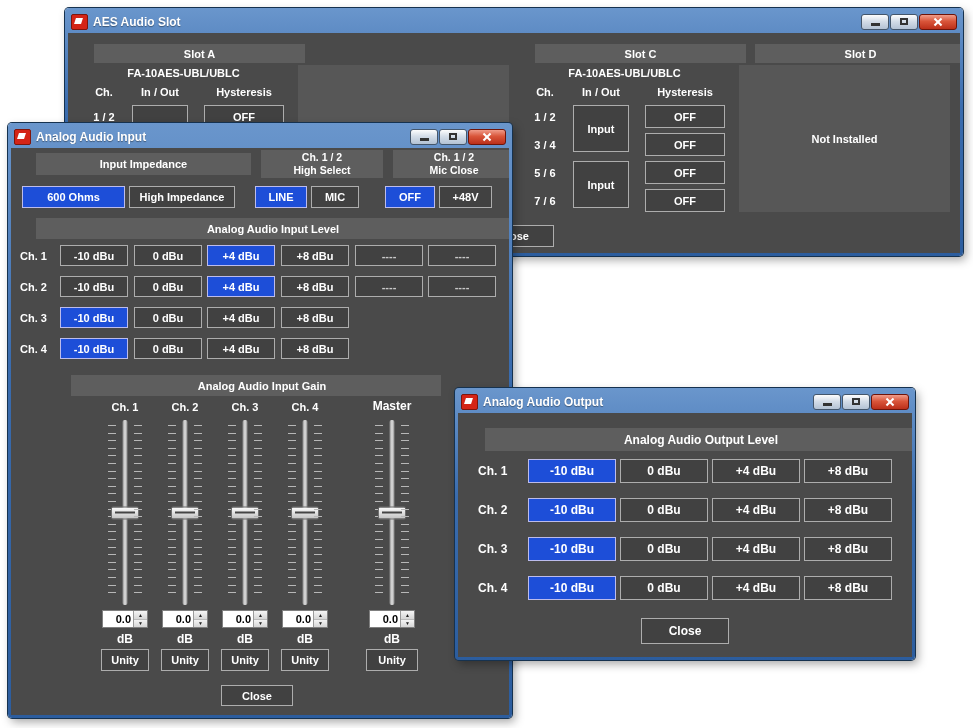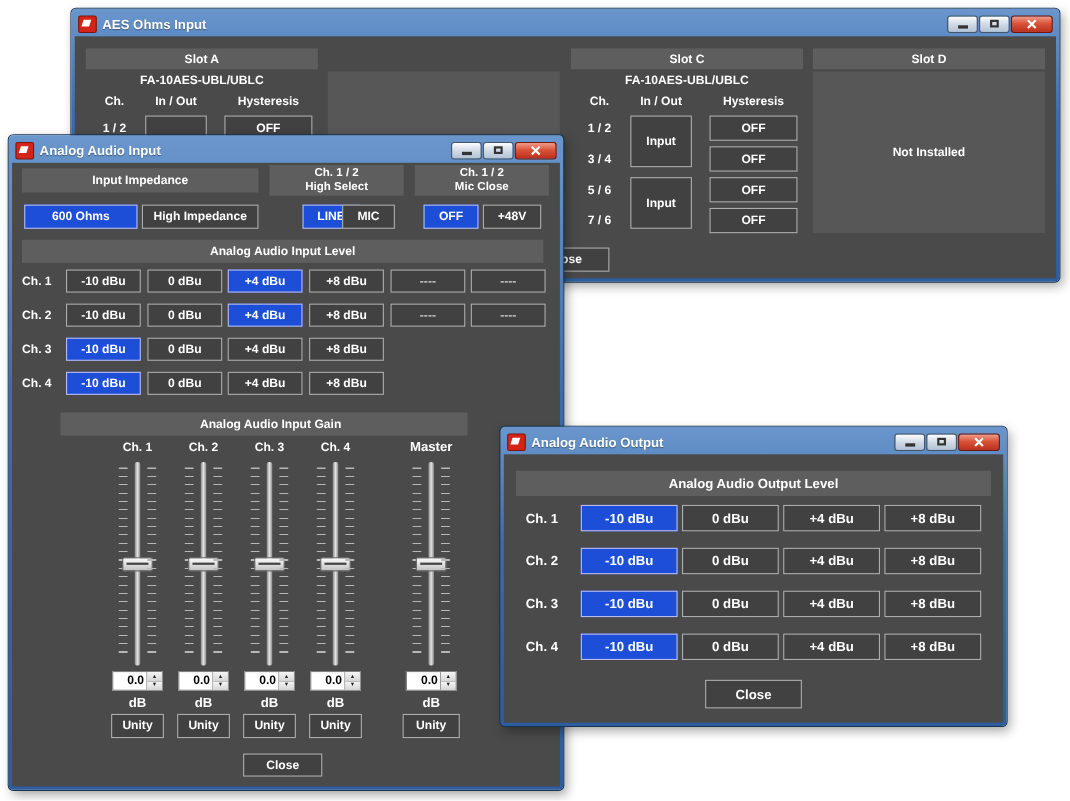--- a/index.html
+++ b/index.html
@@ -23,21 +23,21 @@
         background:linear-gradient(#f09c8a,#d9553a 45%,#bb2f1a);}
   .g-min{position:absolute;left:9px;bottom:3px;width:9px;height:3px;background:#333;}
   .g-max{position:absolute;left:9px;top:3px;width:8px;height:7px;border:2px solid #333;box-sizing:border-box;}
   .g-x{position:absolute;left:50%;top:50%;width:10px;height:10px;transform:translate(-50%,-50%);}
   .g-x::before,.g-x::after{content:"";position:absolute;left:4px;top:0;width:2px;height:10px;background:#fff;}
   .g-x::before{transform:rotate(45deg);} .g-x::after{transform:rotate(-45deg);}
   .client{position:relative;background:#4a4a4a;height:calc(100% - 22px);overflow:hidden;}
 
   
   .hdr{position:absolute;box-sizing:border-box;background:#5e5e5e;color:#fff;font-weight:bold;
-       font-size:11px;display:flex;align-items:center;justify-content:center;text-align:center;}
+       font-size:11px;display:flex;align-items:center;justify-content:center;text-align:center;margin-left:16px;}
   .hdr.two{flex-direction:column;font-size:10.5px;line-height:13px;}
   .btn{position:absolute;box-sizing:border-box;background:#414141;border:1px solid #adadad;
        color:#fff;font-weight:bold;font-size:11px;display:flex;align-items:center;justify-content:center;
        padding:0;font-family:"Liberation Sans",sans-serif;cursor:default;}
   .btn.sel{background:#1d4ed8;border-color:#bcbcec;}
   .btn.big{font-size:12px;}
   .btn.dim{color:#c9c9c9;}
   .lbl{position:absolute;color:#fff;font-weight:bold;font-size:11px;display:flex;align-items:center;}
   .lbl.c{justify-content:center;text-align:center;}
   .lbl.big{font-size:12px;}
@@ -66,21 +66,21 @@
   .spin span:last-child{border-bottom:none;}
 </style>
 </head>
 <body>
 
 <div id="stage">
 
   <div class="win" style="left:65px;top:8px;width:898px;height:248px;z-index:1;">
     <div class="titlebar">
       <span class="appicon"></span>
-      <span class="title">AES Ohms Input</span>
+      <span class="title">AES Audio Slot</span>
       <span class="winbtns">
         <span class="wbtn">
             <span class="g-min"></span>
           </span>
         <span class="wbtn">
             <span class="g-max"></span>
           </span>
         <span class="wbtn close">
             <span class="g-x"></span>
           </span>
@@ -156,21 +156,21 @@
         <span>Ch. 1 / 2</span>
         <span>High Select</span>
       </div>
       <div class="hdr two" style="left:366px;top:2px;width:122px;height:28px;">
         <span>Ch. 1 / 2</span>
         <span>Mic Close</span>
       </div>
 
       <button class="btn sel" style="left:11px;top:38px;width:103px;height:22px;">600 Ohms</button>
       <button class="btn" style="left:118px;top:38px;width:106px;height:22px;">High Impedance</button>
-      <button class="btn sel" style="left:244px;top:38px;width:52px;height:22px;margin-left:20px;">LINE</button>
+      <button class="btn sel" style="left:244px;top:38px;width:52px;height:22px;">LINE</button>
       <button class="btn" style="left:300px;top:38px;width:48px;height:22px;">MIC</button>
       <button class="btn sel" style="left:374px;top:38px;width:50px;height:22px;">OFF</button>
       <button class="btn" style="left:428px;top:38px;width:53px;height:22px;">+48V</button>
 
       <div class="hdr" style="left:9px;top:70px;width:474px;height:21px;">Analog Audio Input Level</div>
 
       <span class="lbl" style="left:9px;top:97px;width:40px;height:21px;">Ch. 1</span>
       <button class="btn" style="left:49px;top:97px;width:68px;height:21px;">-10 dBu</button>
       <button class="btn" style="left:123px;top:97px;width:68px;height:21px;">0 dBu</button>
       <button class="btn sel" style="left:196px;top:97px;width:68px;height:21px;">+4 dBu</button>

